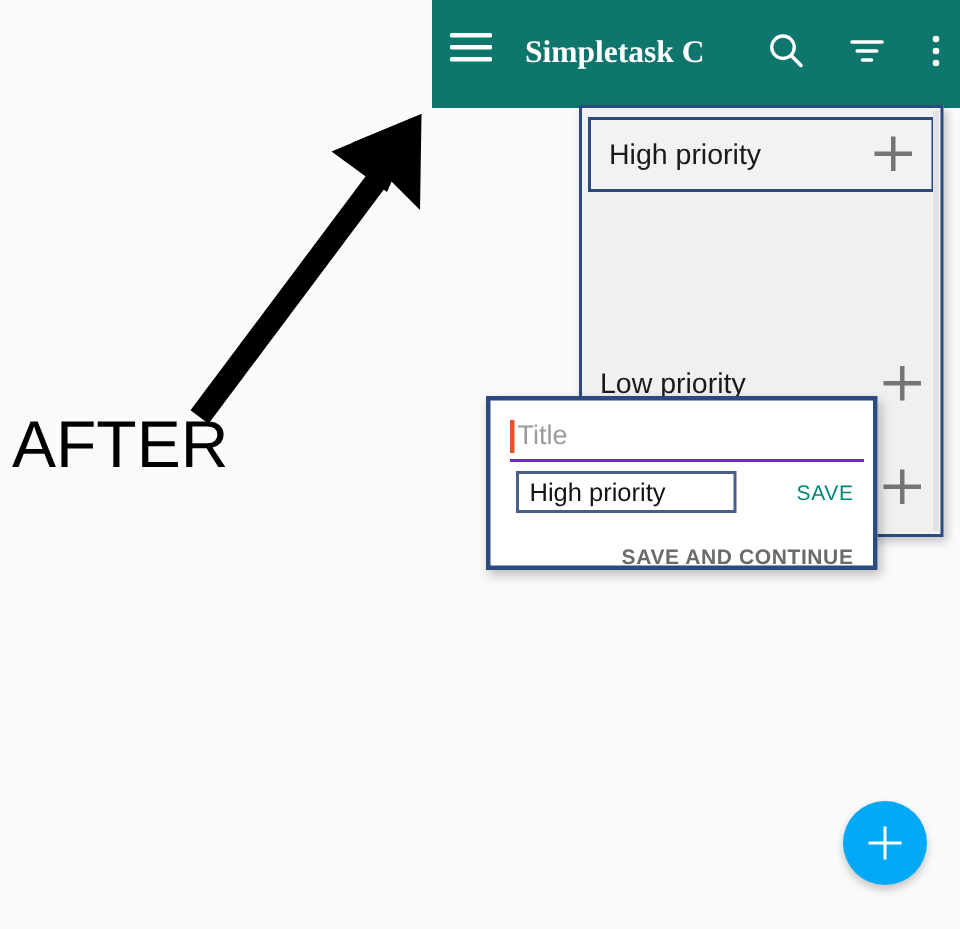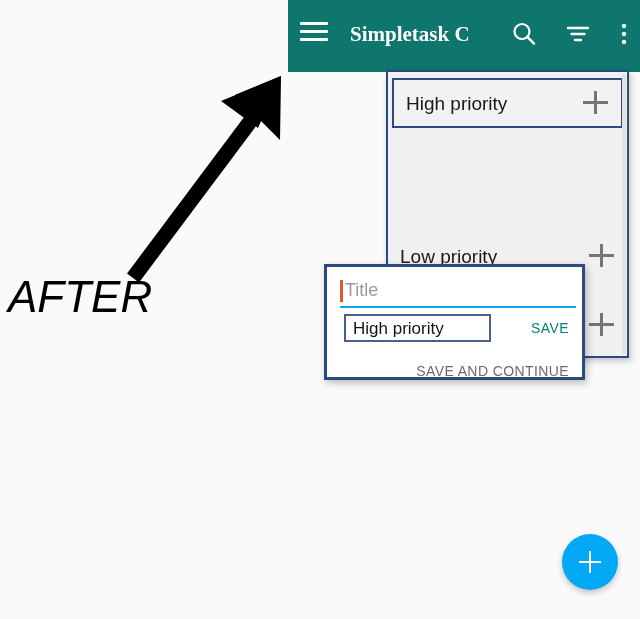--- a/index.html
+++ b/index.html
@@ -25,21 +25,20 @@
   #after-label {
     position: absolute;
     left: 8px;
     top: 275px;
     font-size: 44px;
     line-height: 44px;
     color: #000000;
     font-family: "Liberation Sans", sans-serif;
     letter-spacing: 0px;
     white-space: nowrap;
-    font-style: italic;
   }
 
   
   #app-toolbar {
     position: absolute;
     left: 288px;
     top: 0;
     width: 416px;
     height: 72px;
     background: #0f766e;
@@ -152,21 +151,21 @@
     border: 3px solid #2b4a80;
     box-sizing: border-box;
     box-shadow: 2px 3px 7px rgba(0,0,0,0.25);
   }
   #title-input-wrap {
     position: absolute;
     left: 13px;
     top: 11px;
     width: 236px;
     height: 30px;
-    border-bottom: 2px solid #0ea5e9;
+    border-bottom: 2px solid #6d28d9;
     box-sizing: border-box;
   }
   #title-caret {
     position: absolute;
     left: 0px;
     top: 2px;
     width: 3px;
     height: 22px;
     background: #e8532a;
   }
@@ -202,21 +201,21 @@
     font-size: 14px;
     font-weight: normal;
     color: #008577;
     letter-spacing: 0.4px;
   }
   #save-continue-button {
     position: absolute;
     right: 13px;
     top: 96px;
     font-size: 14px;
-    font-weight: normal;
+    font-weight: bold;
     color: #6b6b6b;
     letter-spacing: 0.4px;
     white-space: nowrap;
   }
 
   
   #fab-add {
     position: absolute;
     left: 562px;
     top: 534px;

